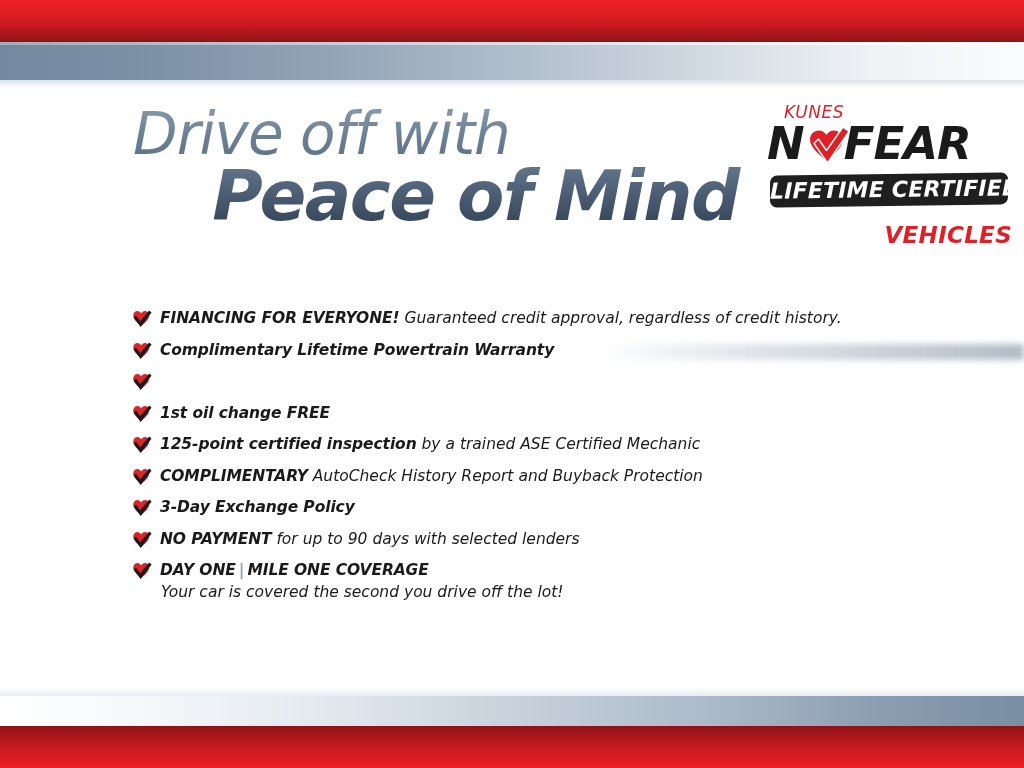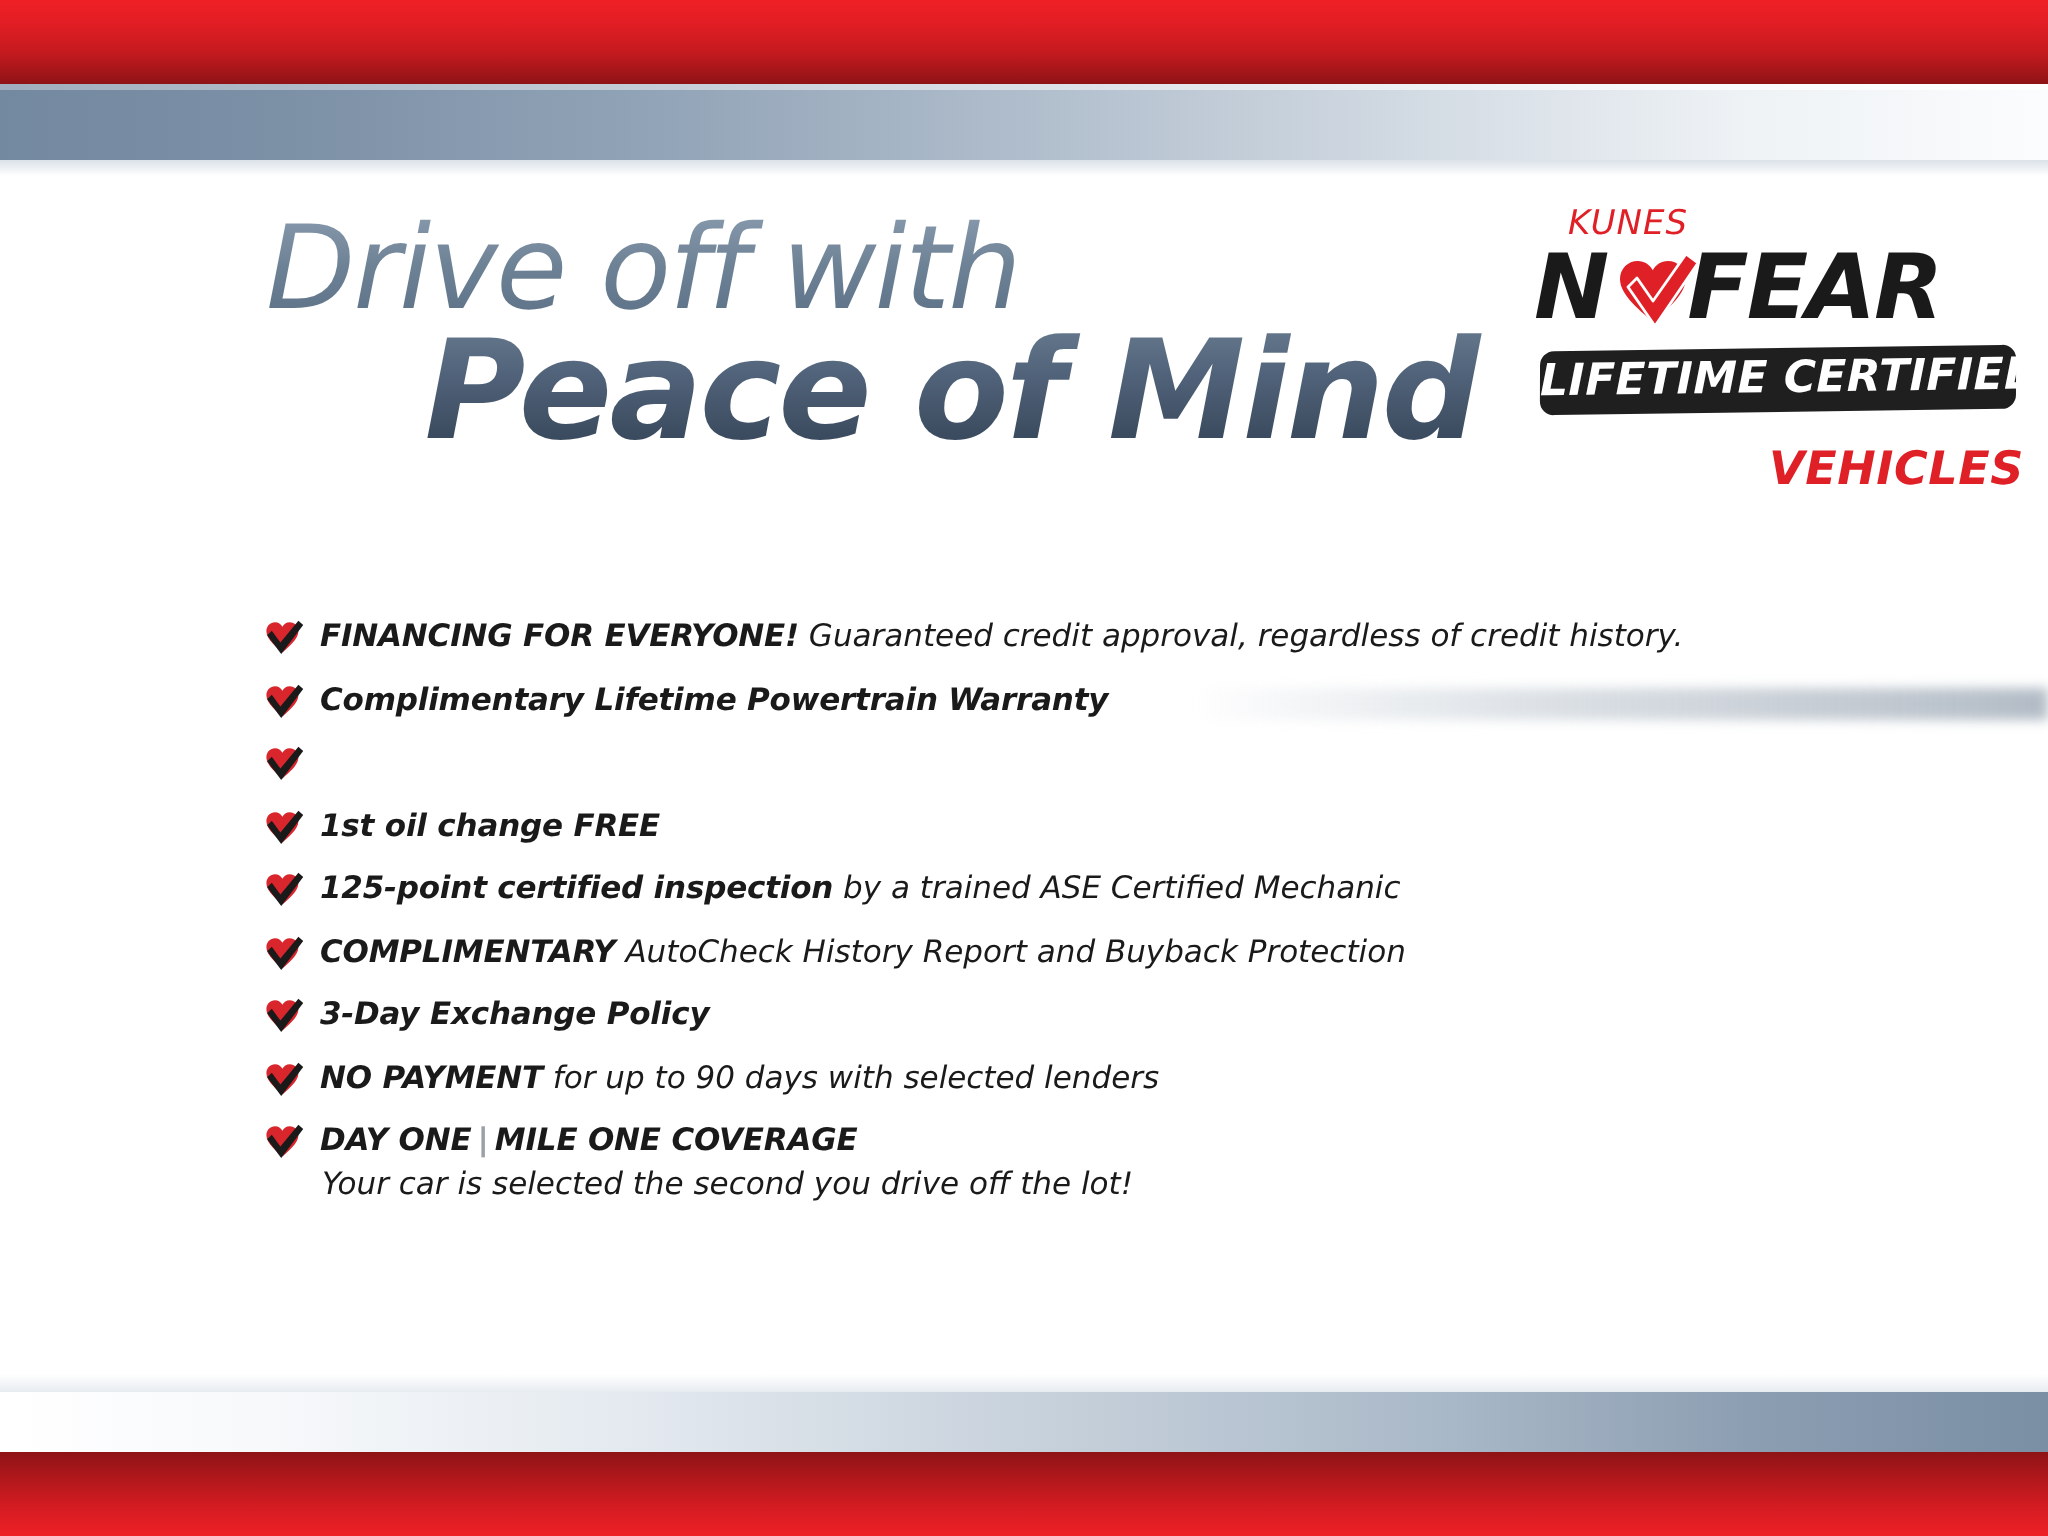--- a/index.html
+++ b/index.html
@@ -385,21 +385,21 @@
       <div class="bullet-text"><span class="b">NO PAYMENT</span><span class="n"> for up to 90 days with selected lenders</span></div>
     </div>
 
     <div class="bullet-row">
       <svg class="bullet-icon" viewBox="0 0 22 21">
         <path d="M2.2 6.6c0-2.6 2-4.5 4.3-4.5 1.7 0 3 1 3.7 2.3.7-1.3 2-2.3 3.7-2.3 2.3 0 4.3 1.9 4.3 4.5 0 4.3-5.6 8.3-8 10.7-2.4-2.4-8-6.4-8-10.7z" fill="#d8262c"></path>
         <path d="M2.6 8.6 L4.9 6.4 L9.2 12.3 L18.2 1.4 L20.6 3.5 L9.6 18 Z" fill="#1a1a1a"></path>
       </svg>
       <div>
         <div class="bullet-text"><span class="b">DAY ONE</span><span class="sep-pipe">|</span><span class="b">MILE ONE COVERAGE</span></div>
-        <span class="bullet-sub">Your car is selected the second you drive off the lot!</span>
+        <span class="bullet-sub">Your car is covered the second you drive off the lot!</span>
       </div>
     </div>
 
   </div>
 
   <div class="band-gray-bottom"></div>
   <div class="band-red-bottom"></div>
 
 </div>
 

